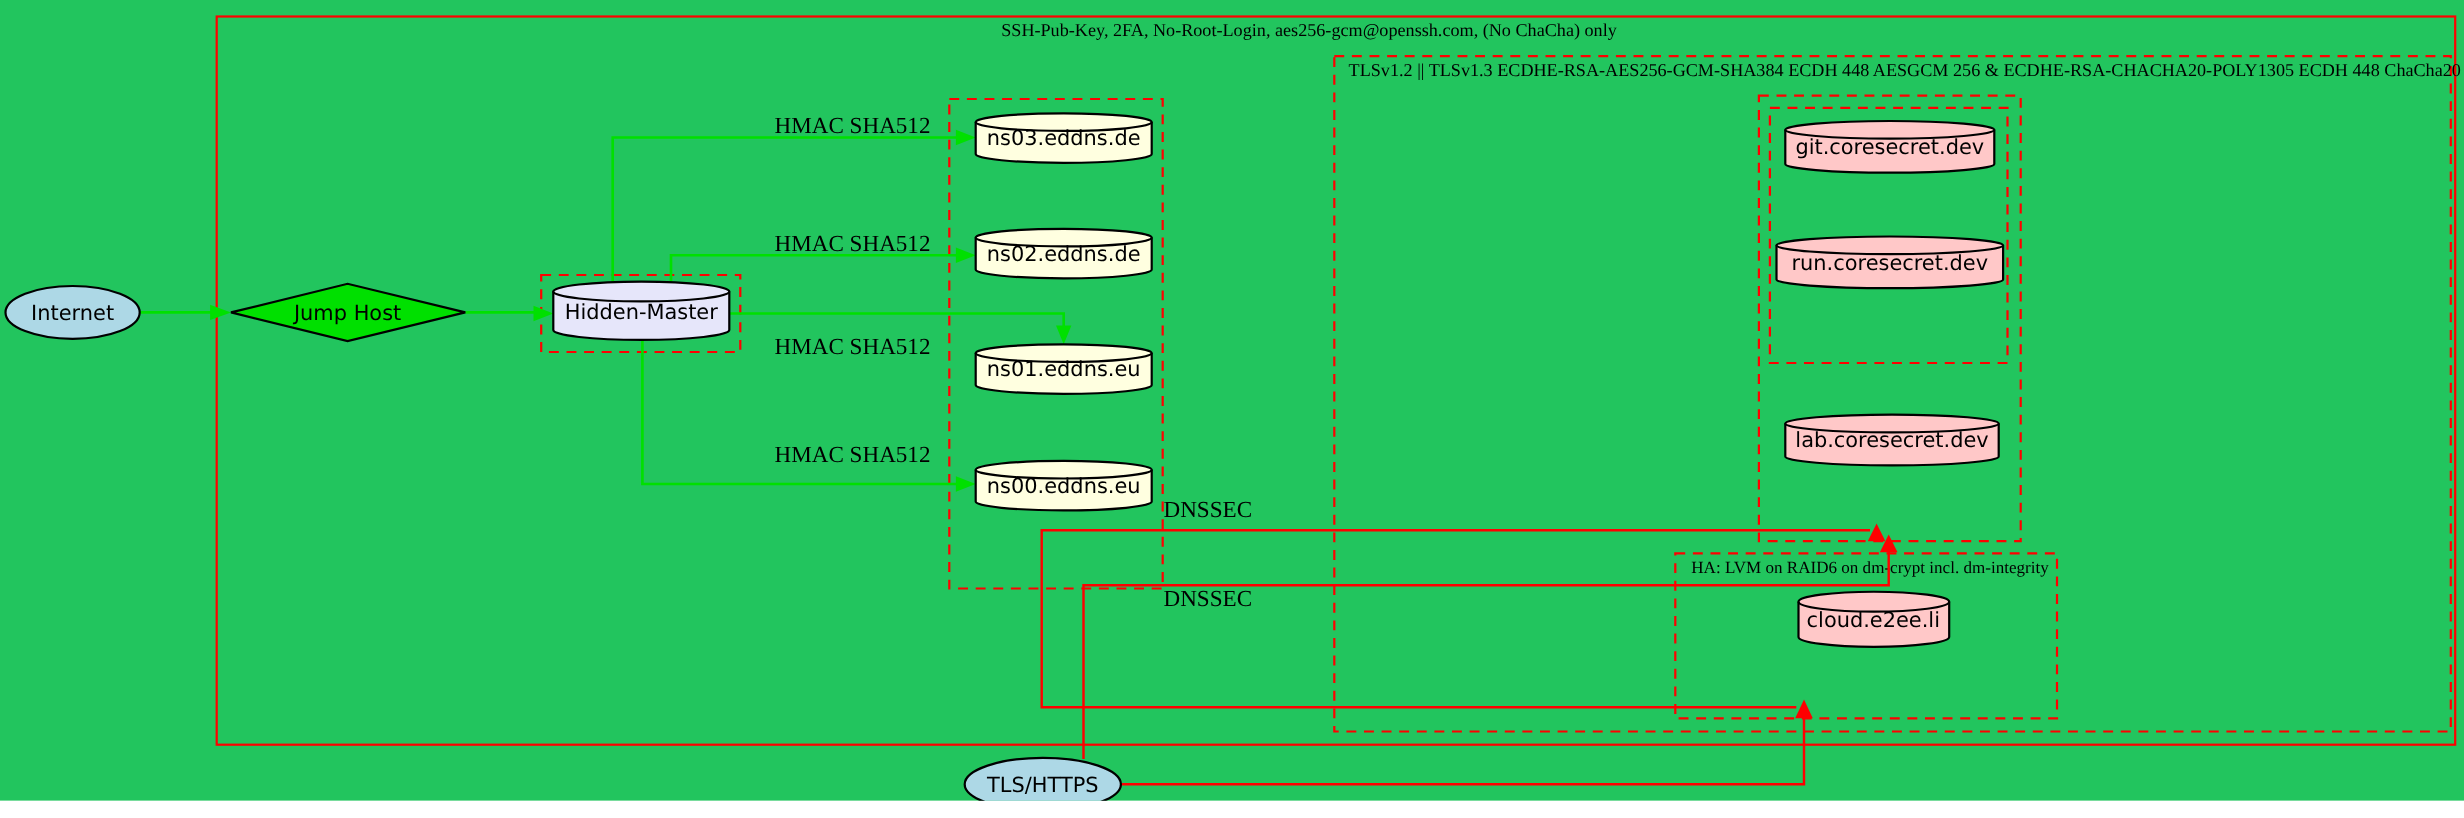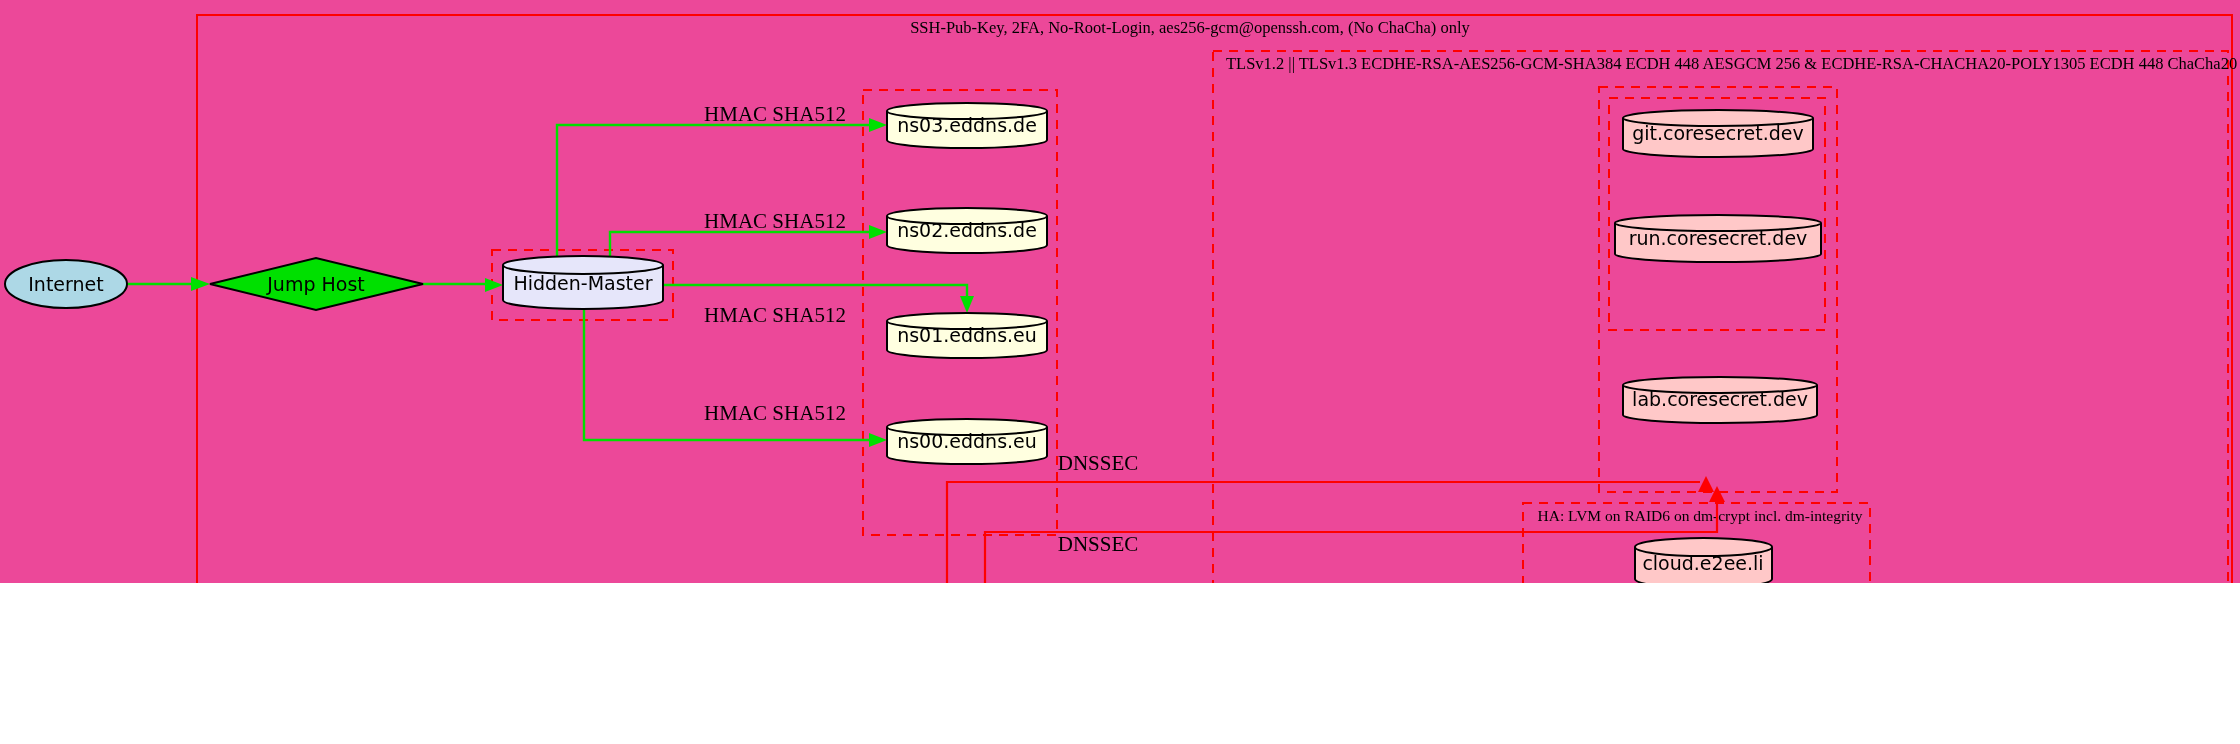--- a/index.html
+++ b/index.html
@@ -1,16 +1,16 @@
 <!DOCTYPE html>
 <html><head>
 <meta charset="utf-8">
 <style>
   html,body{margin:0;padding:0;background:#ffffff;}
-  .stage{width:2240px;height:583px;position:relative;background:#ec4899;text-align:center;}
+  .stage{width:2240px;height:728px;position:relative;background:#22c55e;text-align:center;}
   svg{display:block;}
   text{fill:#000;}
   .node-label{font-family:"DejaVu Sans", sans-serif;font-size:19px;text-anchor:middle;}
   .edge-label{font-family:"Liberation Serif", serif;font-size:21px;text-anchor:middle;}
   .cluster-label{font-family:"Liberation Serif", serif;font-size:16.5px;}
   .cluster-label-mid{font-family:"Liberation Serif", serif;font-size:15.5px;text-anchor:middle;}
   .solidbox{fill:none;stroke:#ff0000;stroke-width:2px;}
   .dashbox{fill:none;stroke:#ff0000;stroke-width:2px;stroke-dasharray:9 7;}
   .gline{fill:none;stroke:#00e000;stroke-width:2.4px;}
   .rline{fill:none;stroke:#ff0000;stroke-width:2.2px;}

